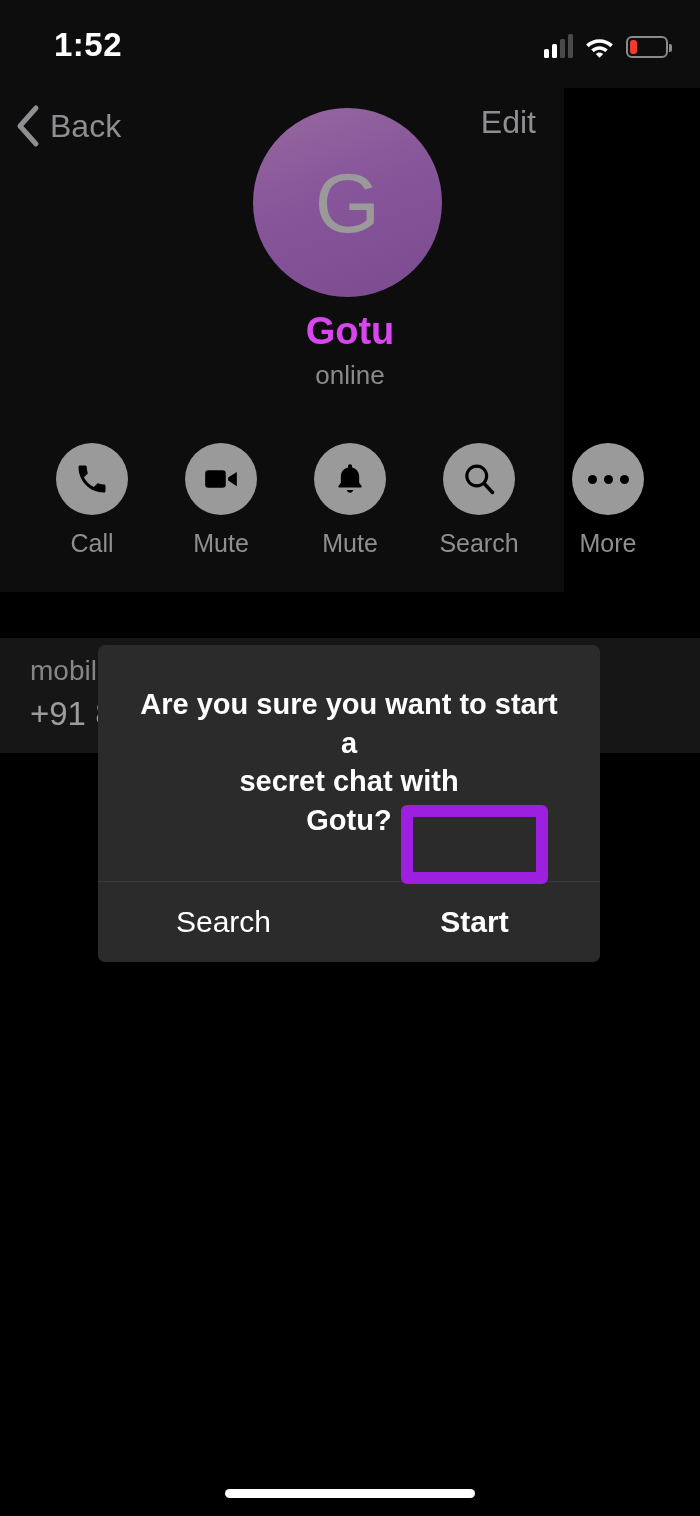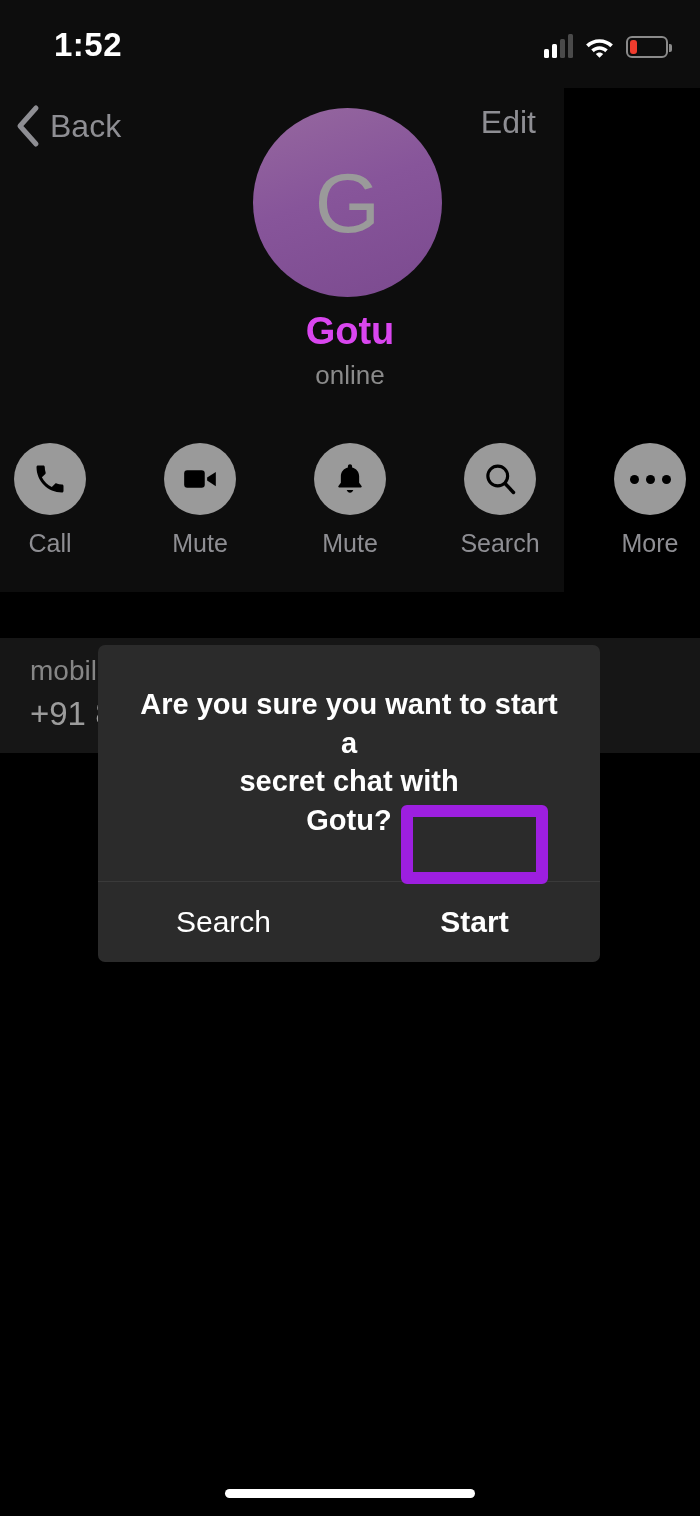--- a/index.html
+++ b/index.html
@@ -68,21 +68,21 @@
   .pname {
     position:absolute; left:0; top:222px; width:700px; text-align:center;
     color:#d946ef; font-size:38px; font-weight:700;
   }
   .pstatus {
     position:absolute; left:0; top:272px; width:700px; text-align:center;
     color:#8a8a8a; font-size:26px;
   }
   .actions {
     position:absolute; left:0; top:355px; width:700px;
-    display:flex; justify-content:center; gap:78px;
+    display:flex; justify-content:center; gap:57px;
   }
   .action { width:72px; display:flex; flex-direction:column; align-items:center; }
   .action .circ {
     width:72px; height:72px; border-radius:50%; background:#9a9a9a;
     display:flex; align-items:center; justify-content:center;
   }
   .action .lbl { margin-top:14px; color:#8e8e93; font-size:25px; }
   .dots { display:flex; gap:7px; }
   .dots i { width:9px; height:9px; border-radius:50%; background:#000; display:block; }
 

